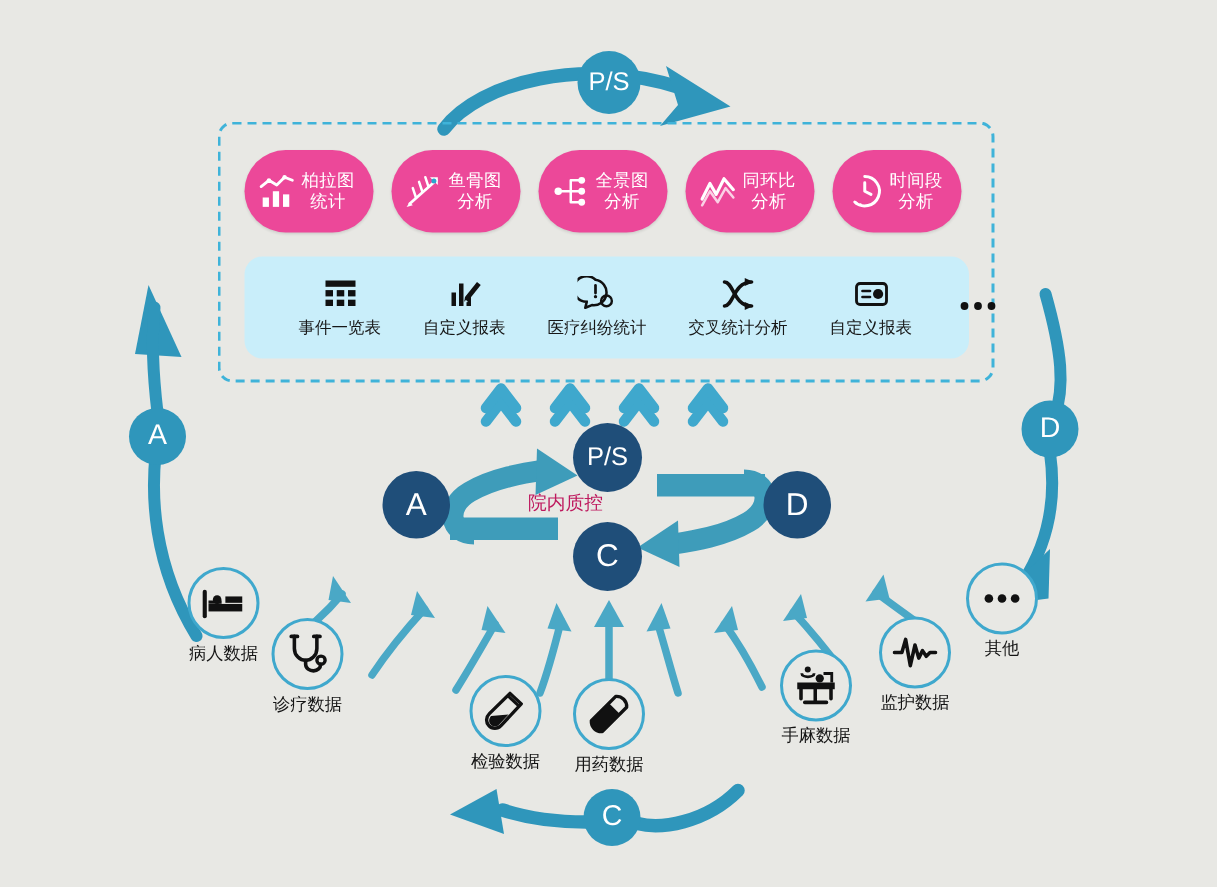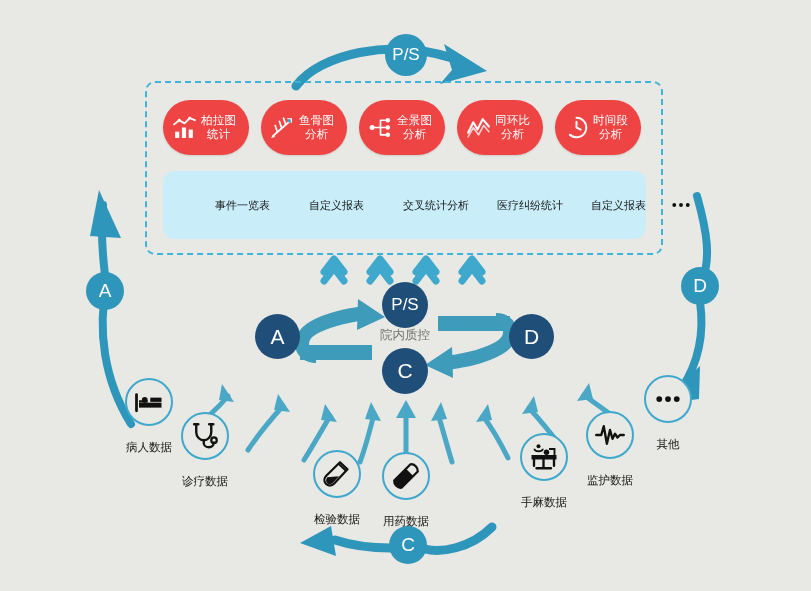--- a/index.html
+++ b/index.html
@@ -20,42 +20,42 @@
     box-sizing:border-box;
   }
 
   
   .pill-row{
     position:absolute;left:163px;top:100px;
     display:flex;gap:12px;align-items:center;
   }
   .pill{
     width:86px;height:55px;border-radius:28px;
-    background:#ef4444;
+    background:#ec4899;
     display:flex;align-items:center;justify-content:flex-start;
     gap:4px;padding-left:9px;box-sizing:border-box;
     box-shadow:0 1px 2px rgba(0,0,0,.12);
   }
   .pill .pico{width:25px;height:25px;flex:0 0 25px;display:block;}
   .pill .ptxt{
     color:#ffffff;font-size:11.5px;line-height:13.5px;
     text-align:center;letter-spacing:.3px;
     font-family:"DejaVu Sans","Liberation Sans",sans-serif;
   }
   .pill .ptxt span{display:block;white-space:nowrap;}
 
   
   .toolbar{
     position:absolute;left:163px;top:171px;width:483px;height:68px;
     background:#c9eefa;border-radius:12px;
     display:flex;align-items:center;justify-content:space-around;
     box-sizing:border-box;padding:0 8px;
   }
   .tool{
-    display:flex;align-items:center;gap:16px;
+    display:flex;flex-direction:column;align-items:center;gap:3px;
     width:66px;
     margin-left:28px;
   }
   .tool .tico{width:26px;height:24px;display:block;}
   .tool .tlbl{
     font-size:11px;color:#171717;white-space:nowrap;
     font-family:"DejaVu Sans","Liberation Sans",sans-serif;
   }
   .tool.more{width:40px;}
   .tool.more .tico{width:32px;height:24px;}
@@ -66,21 +66,21 @@
     display:flex;flex-direction:column;align-items:center;
   }
   .node .ring{
     width:48px;height:48px;border-radius:50%;
     border:2.5px solid #3fa8cd;background:#e8e8e4;
     display:flex;align-items:center;justify-content:center;
     box-sizing:border-box;
   }
   .node .ring svg{width:30px;height:30px;display:block;}
   .node .nlbl{
-    margin-top:14px;font-size:11.5px;color:#141414;white-space:nowrap;
+    margin-top:2px;font-size:11.5px;color:#141414;white-space:nowrap;
     font-family:"DejaVu Sans","Liberation Sans",sans-serif;
   }
 
   
   .badge{
     position:absolute;border-radius:50%;
     display:flex;align-items:center;justify-content:center;
     color:#fff;font-family:Liberation Sans, sans-serif;
     font-weight:400;
   }
@@ -92,21 +92,21 @@
   #badge-c-outer{left:389px;top:526px;width:38px;height:38px;font-size:19px;}
   #badge-ps-top{left:385px;top:34px;width:42px;height:42px;font-size:17px;}
 
   #badge-a-center{left:255px;top:314px;width:45px;height:45px;font-size:21px;}
   #badge-d-center{left:509px;top:314px;width:45px;height:45px;font-size:21px;}
   #badge-ps-center{left:382px;top:282px;width:46px;height:46px;font-size:17px;}
   #badge-c-center{left:382px;top:348px;width:46px;height:46px;font-size:21px;}
 
   .center-caption{
     position:absolute;left:352px;top:327px;width:106px;
-    text-align:center;font-size:12.5px;color:#737373;
+    font-size:12.5px;color:#be185d;
     font-family:"DejaVu Sans","Liberation Sans",sans-serif;
   }
 </style>
 </head>
 <body>
 
 <div id="stage">
 
   <svg class="svg-layer" viewBox="0 0 811 591">
     <defs>
@@ -279,36 +279,36 @@
         <rect x="8" y="5" width="3" height="15" fill="#111"></rect>
         <rect x="13" y="13" width="3" height="7" fill="#111"></rect>
         <path d="M12,14 L20,4 L22.5,6 L14.5,16 L11.5,17 Z" fill="#111"></path>
         <path d="M12.2,16.4 L13.6,17.2" stroke="#c9eefa" stroke-width="1"></path>
       </svg>
       <div class="tlbl">自定义报表</div>
     </div>
 
     <div class="tool">
       <svg class="tico" viewBox="0 0 24 24">
+        <path d="M11,2.5 A8.5,8.5 0 1 0 5.2,17.1 L4.2,21.2 L8.6,19.4 A8.5,8.5 0 0 0 11,2.5 Z" fill="none" stroke="#111" stroke-width="1.7" stroke-linejoin="round"></path>
+        <path d="M11,6.3 L11,11.4" stroke="#111" stroke-width="1.8" stroke-linecap="round"></path>
+        <circle cx="11" cy="13.8" r="1.1" fill="#111"></circle>
+        <circle cx="18.3" cy="16.6" r="3.6" fill="none" stroke="#111" stroke-width="1.6"></circle>
+      </svg>
+      <div class="tlbl">医疗纠纷统计</div>
+    </div>
+
+    <div class="tool">
+      <svg class="tico" viewBox="0 0 24 24">
         <path d="M3,4 C9,4 9,20 21,20" fill="none" stroke="#111" stroke-width="2.4" stroke-linecap="round"></path>
         <path d="M3,20 C9,20 9,4 21,4" fill="none" stroke="#111" stroke-width="2.4" stroke-linecap="round"></path>
         <path d="M16.5,1.4 L22.4,4 L16.5,6.6 Z" fill="#111"></path>
         <path d="M16.5,17.4 L22.4,20 L16.5,22.6 Z" fill="#111"></path>
       </svg>
       <div class="tlbl">交叉统计分析</div>
-    </div>
-
-    <div class="tool">
-      <svg class="tico" viewBox="0 0 24 24">
-        <path d="M11,2.5 A8.5,8.5 0 1 0 5.2,17.1 L4.2,21.2 L8.6,19.4 A8.5,8.5 0 0 0 11,2.5 Z" fill="none" stroke="#111" stroke-width="1.7" stroke-linejoin="round"></path>
-        <path d="M11,6.3 L11,11.4" stroke="#111" stroke-width="1.8" stroke-linecap="round"></path>
-        <circle cx="11" cy="13.8" r="1.1" fill="#111"></circle>
-        <circle cx="18.3" cy="16.6" r="3.6" fill="none" stroke="#111" stroke-width="1.6"></circle>
-      </svg>
-      <div class="tlbl">医疗纠纷统计</div>
     </div>
 
     <div class="tool">
       <svg class="tico" viewBox="0 0 24 24">
         <rect x="2" y="5" width="20" height="14" rx="2.4" fill="none" stroke="#111" stroke-width="1.9"></rect>
         <path d="M6,10 L11,10 M6,14 L11,14" stroke="#111" stroke-width="1.8" stroke-linecap="round"></path>
         <circle cx="16.4" cy="12" r="3.4" fill="#111"></circle>
       </svg>
       <div class="tlbl">自定义报表</div>
     </div>

